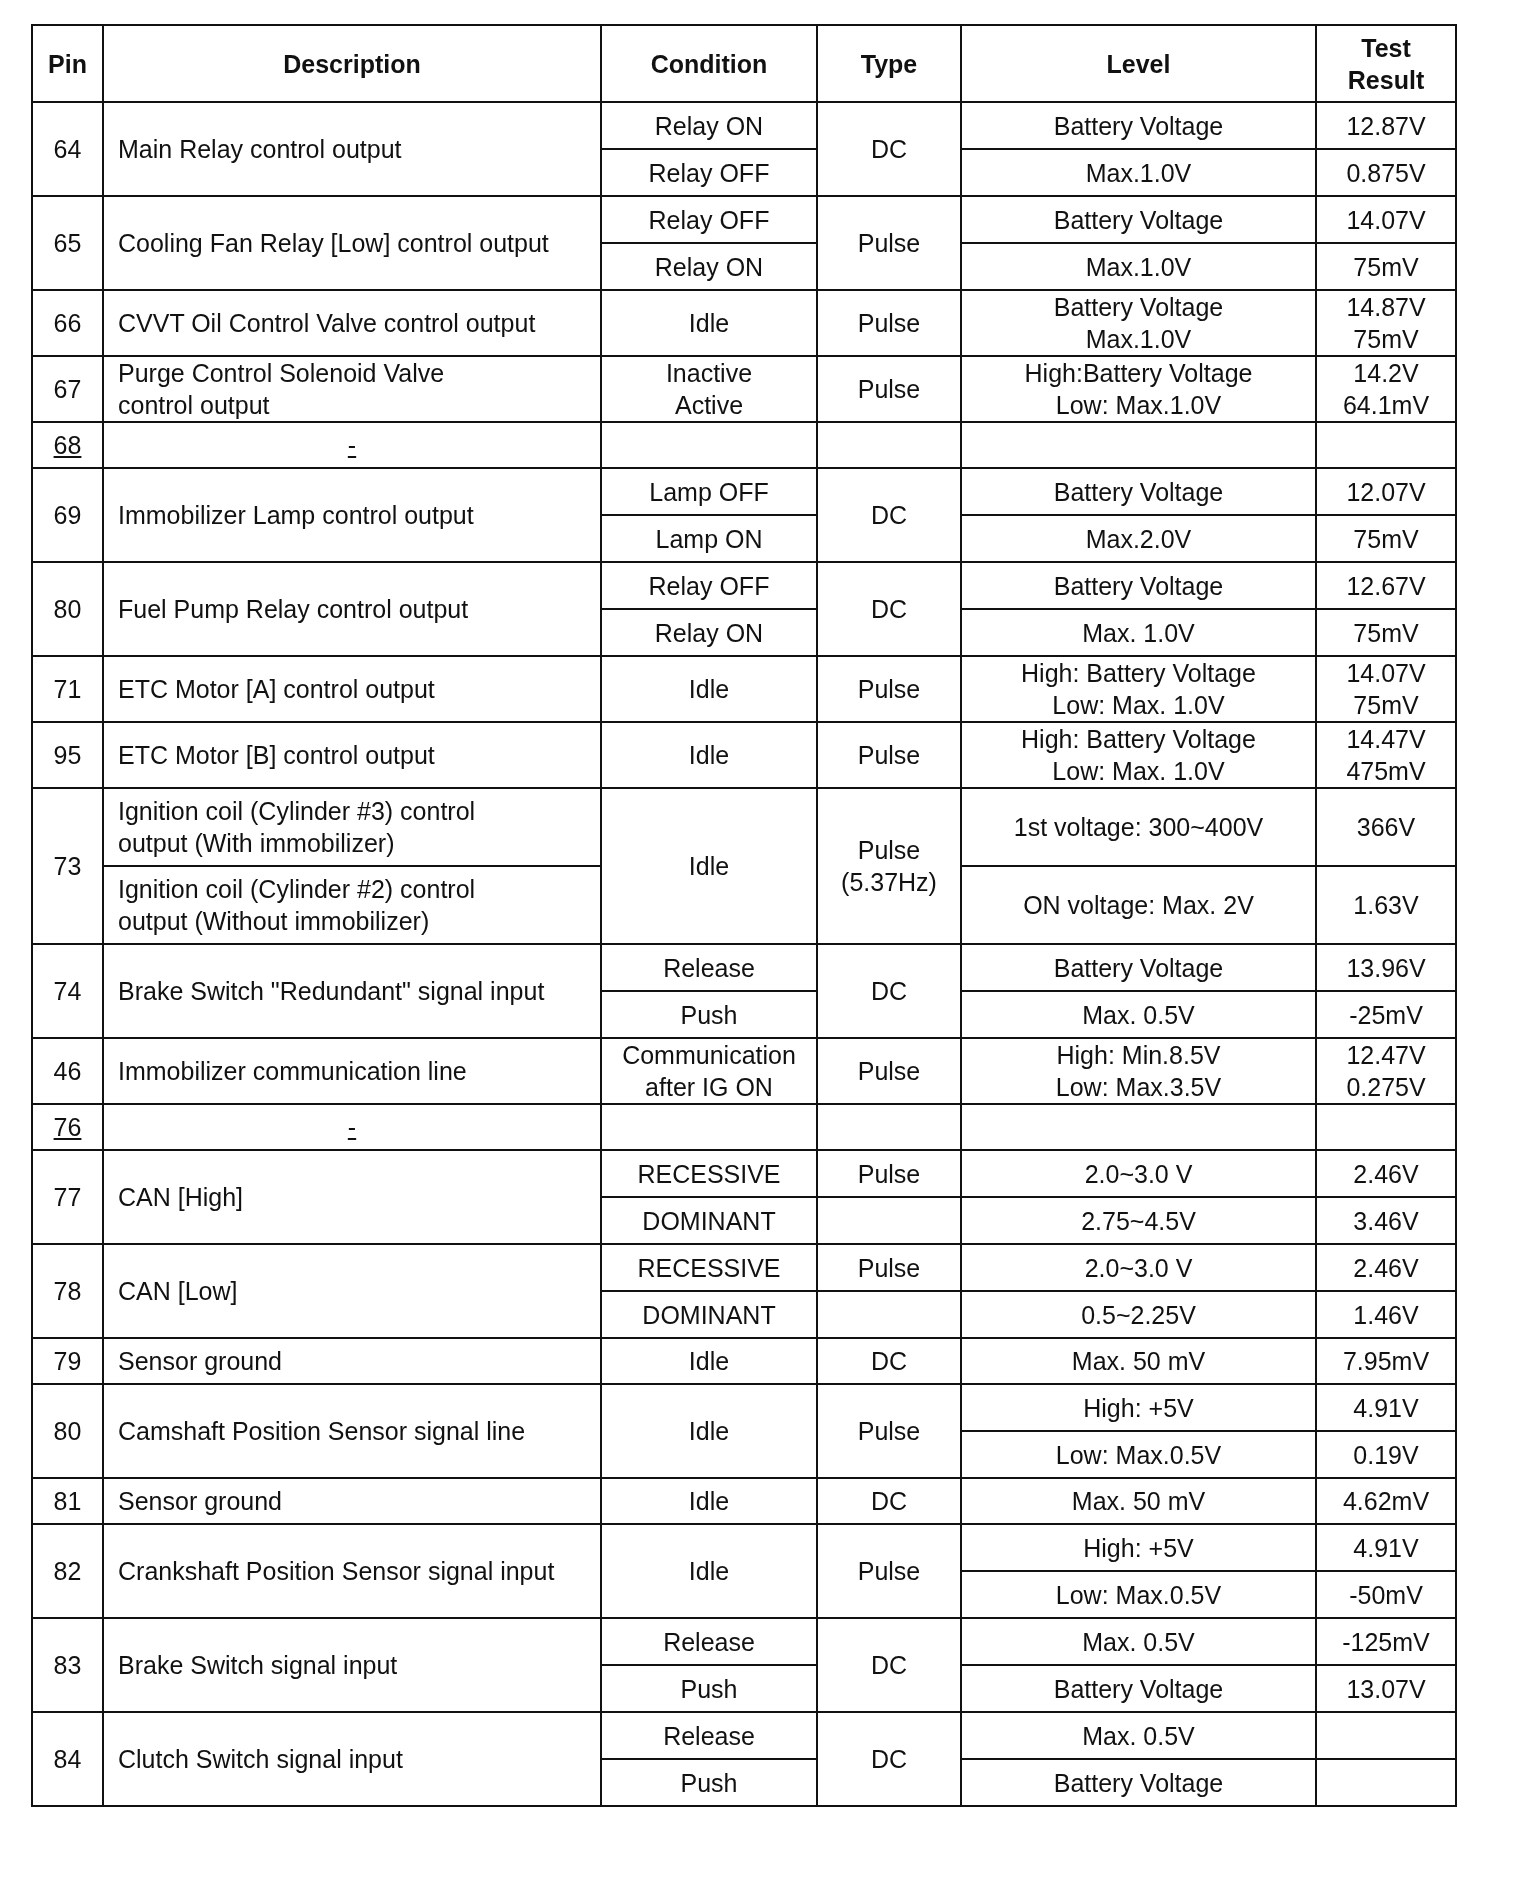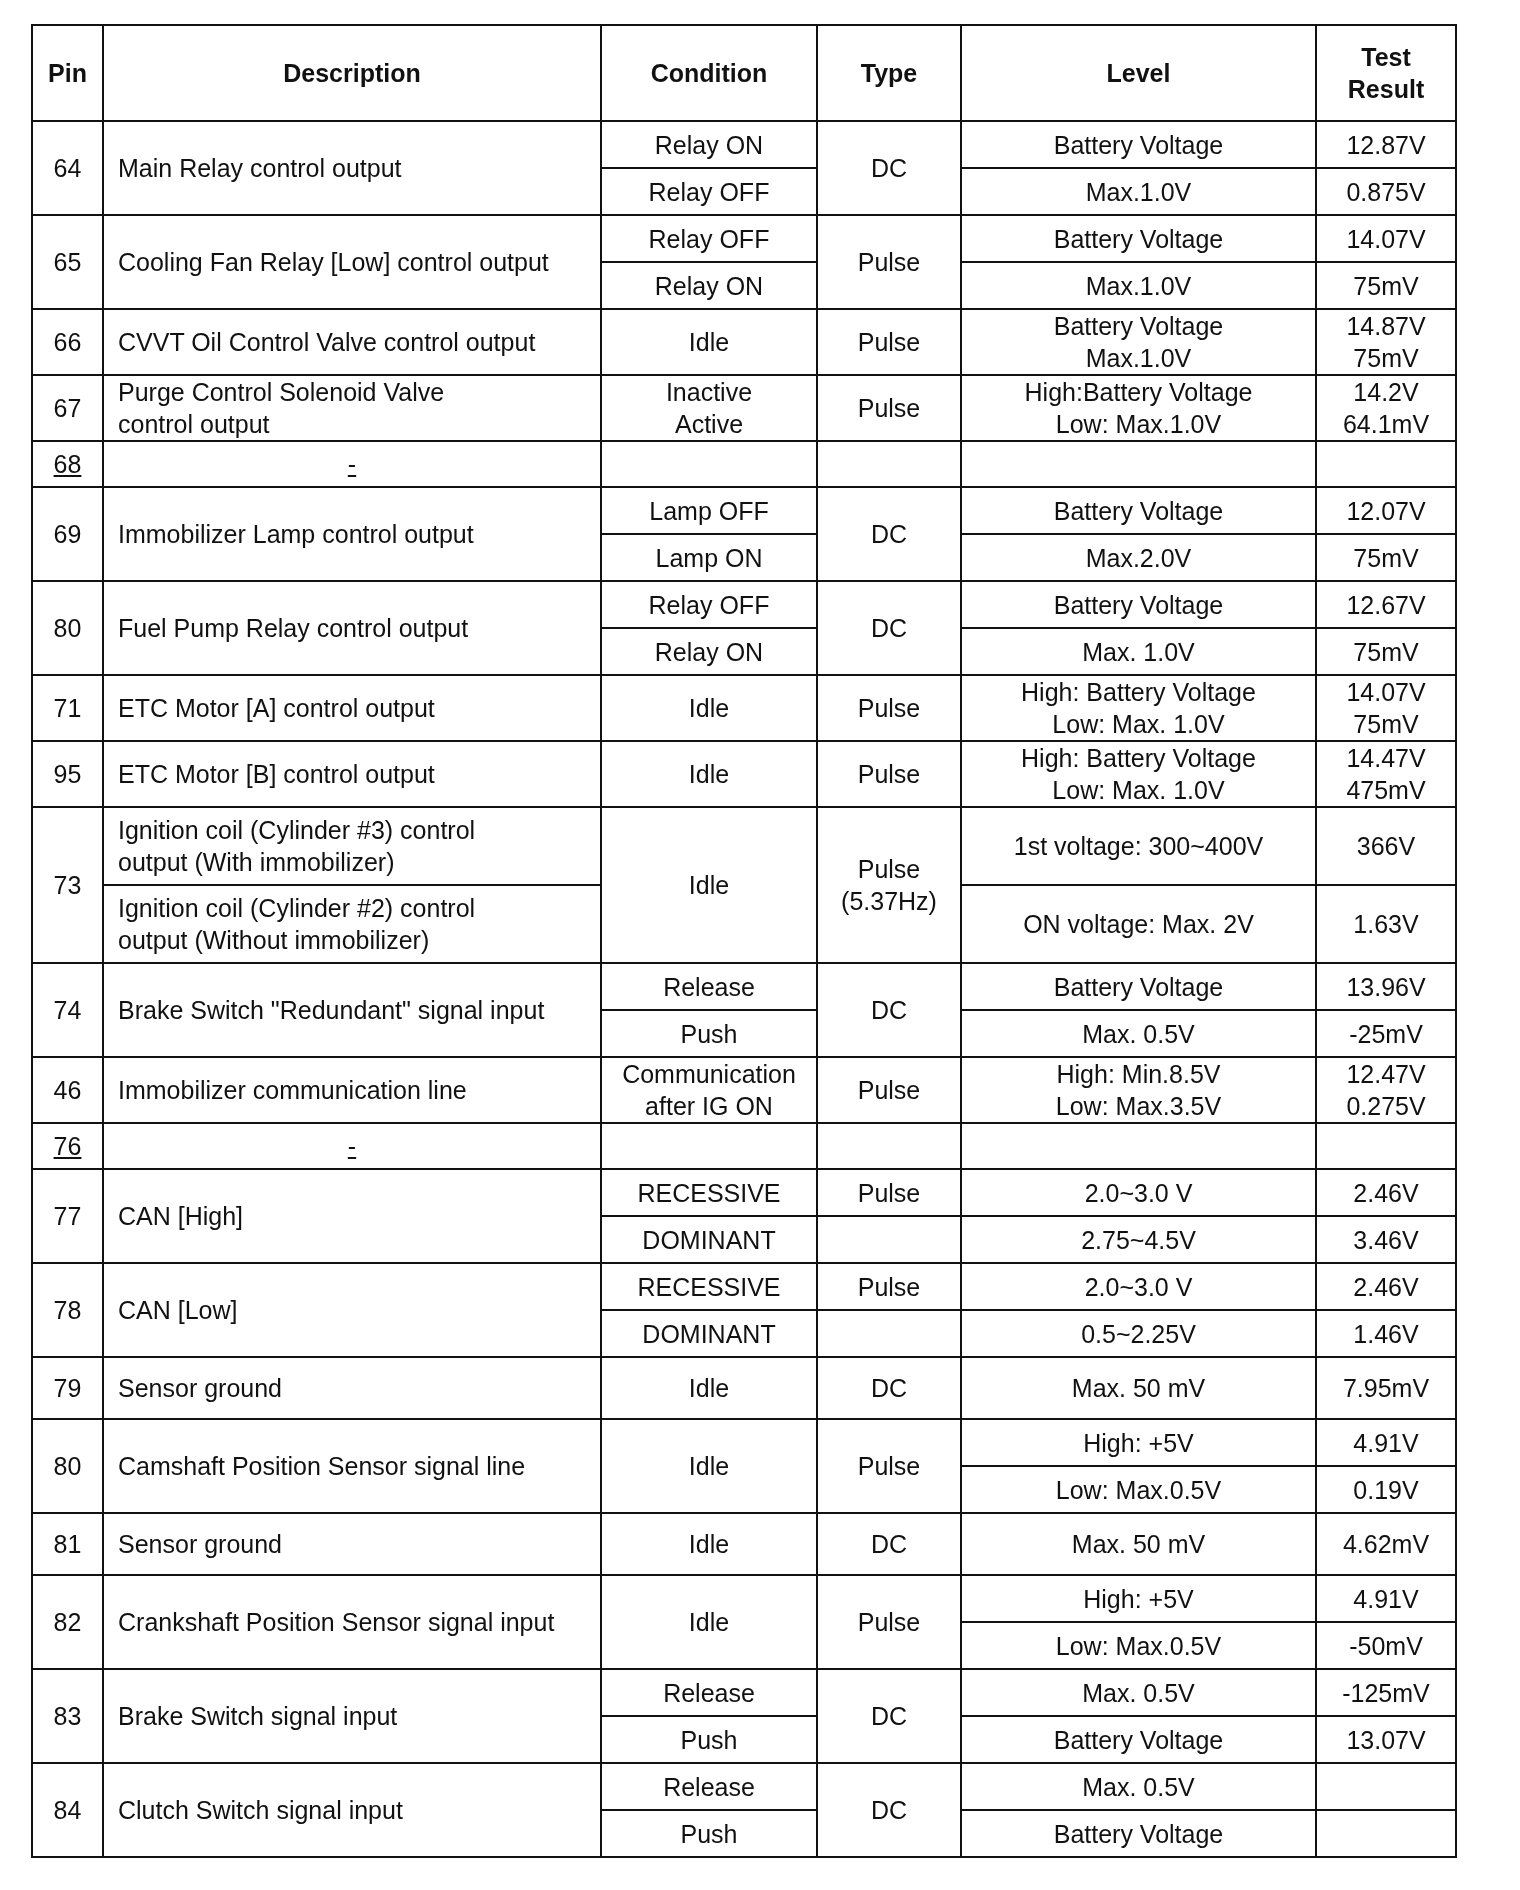--- a/index.html
+++ b/index.html
@@ -12,26 +12,26 @@
   th { font-weight: bold; font-size: 25px; }
   td.desc { text-align: left; padding-left: 14px; margin-left: 28px; }
   td.pin { font-size: 25px; }
   .ml { white-space: pre-line; }
   col.c-pin { width: 71px; }
   col.c-desc { width: 498px; }
   col.c-cond { width: 216px; }
   col.c-type { width: 144px; }
   col.c-level { width: 355px; }
   col.c-res { width: 140px; }
-  tr.h-head { height: 96px; }
+  tr.h-head { height: 77px; }
   tr.h-sub { height: 47px; }
   tr.h-one { height: 62px; }
   tr.h-blank { height: 46px; text-decoration: underline; }
   tr.h-sub73 { height: 78px; }
-  tr.h-single { height: 62px; padding-left: 28px; }
+  tr.h-single { height: 46px; padding-left: 28px; }
 </style>
 </head>
 <body>
 
 <div id="sheet">
 <table>
   <colgroup>
     <col class="c-pin">
         <col class="c-desc">
         <col class="c-cond">

